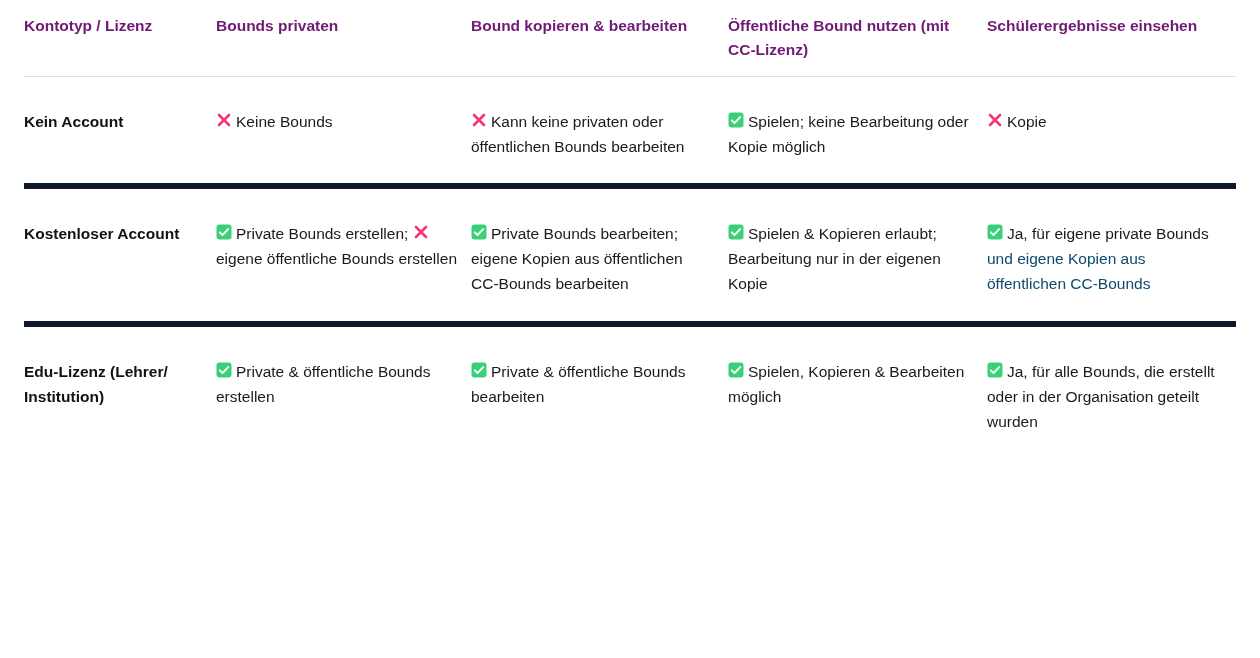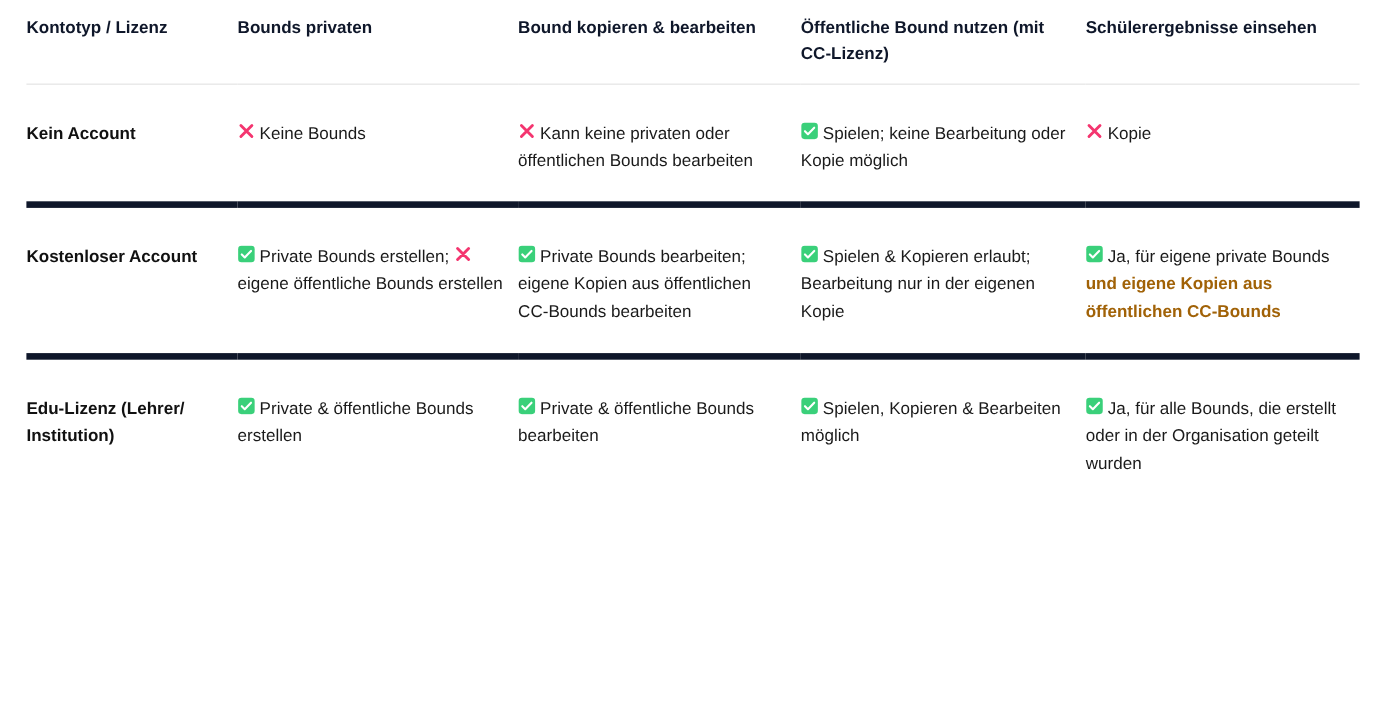--- a/index.html
+++ b/index.html
@@ -32,21 +32,21 @@
     font-size: 15.5px;
     line-height: 1.62;
   }
   table.matrix thead th {
     font-weight: bold;
     font-size: 15.5px;
     line-height: 1.55;
     padding-top: 6px;
     padding-bottom: 14px;
     border-bottom: 1px solid #e2e2e2;
-    color: #0f172a;
+    color: #701a75;
   }
   table.matrix tbody tr + tr td {
     border-top: 6px solid #0f172a;
   }
   table.matrix tbody td {
     padding-top: 32px;
     padding-bottom: 24px;
   }
   td.rowhead, th.rowhead {
     font-weight: bold;
@@ -66,21 +66,21 @@
     vertical-align: -1px;
     margin-right: 4px;
   }
   .mark.yes {
     color: #33cc66;
   }
   .mark.no {
     color: #f4356f;
   }
   .mark svg { display: block; }
-  b.em { font-weight: bold; color: #a16207; }
+  b.em { font-weight: normal; color: #0c4a6e; }
   .cell-text { display: inline; }
 </style>
 </head>
 <body>
 
 <div class="table-wrap">
   <table class="matrix">
     <colgroup>
       <col class="c0">
         <col class="c1">

